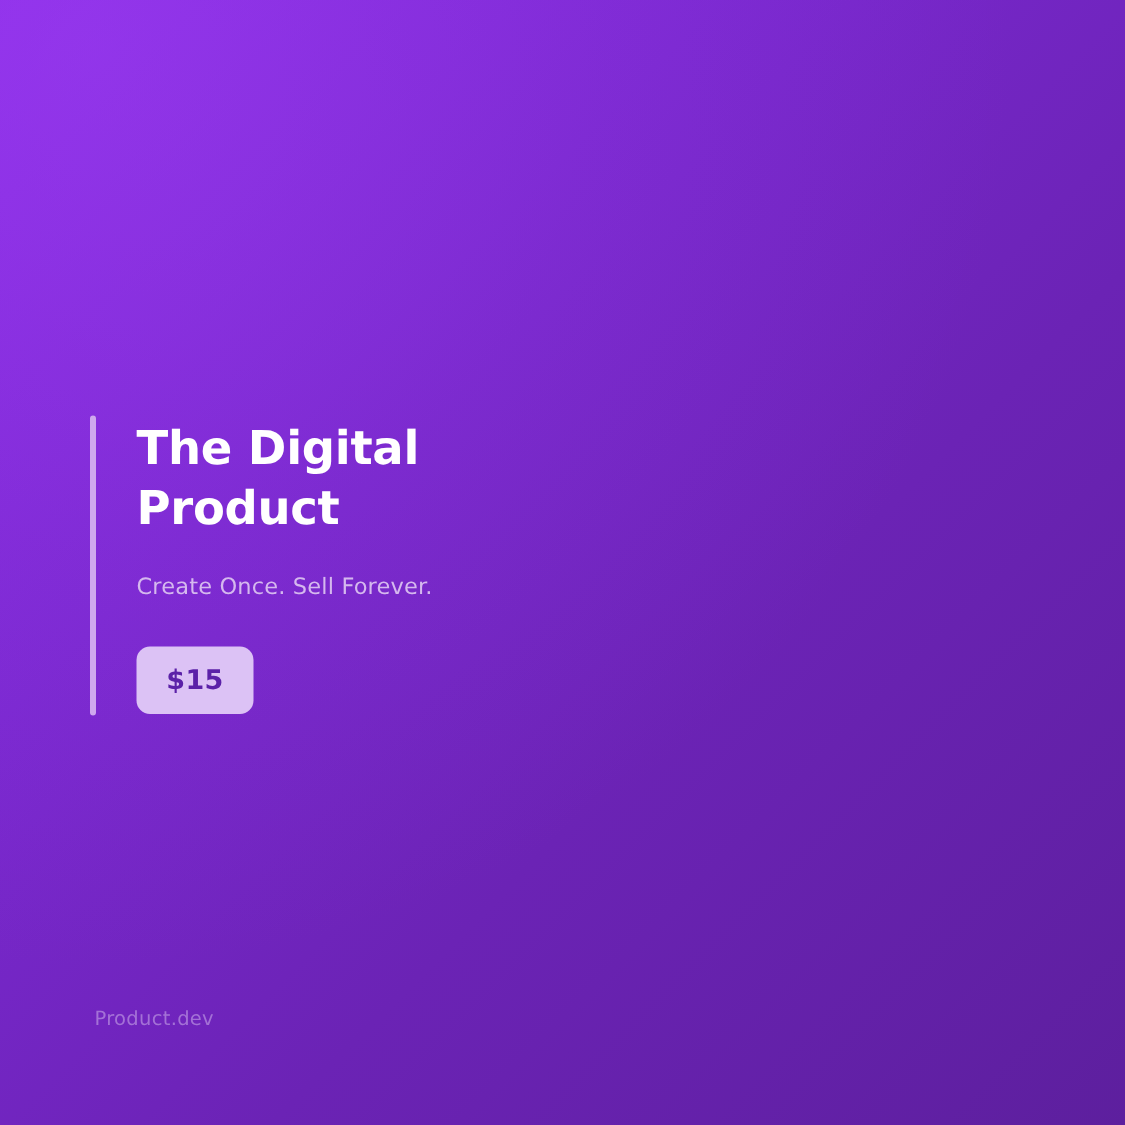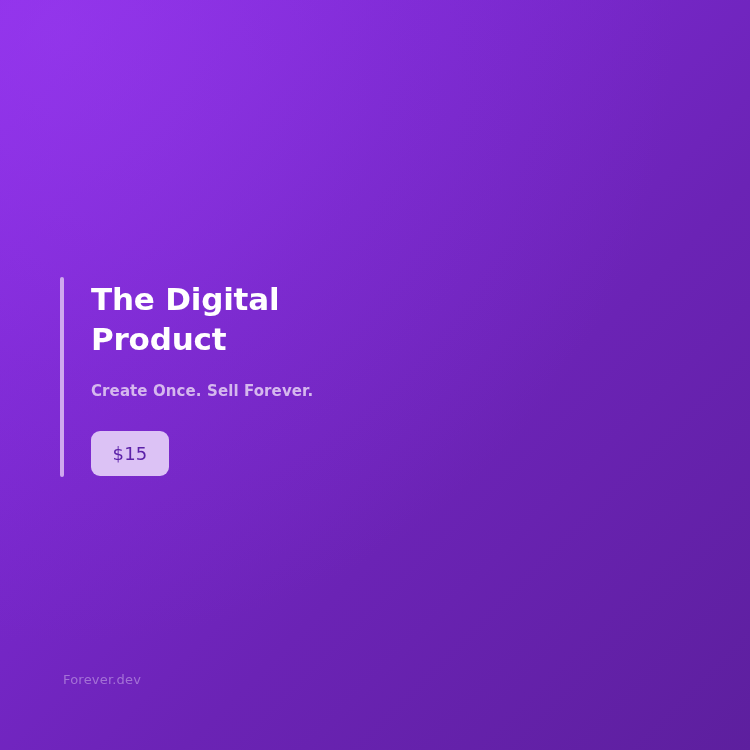--- a/index.html
+++ b/index.html
@@ -66,38 +66,38 @@
     line-height: 40px;
     letter-spacing: -0.2px;
     max-width: 330px;
   }
 
   .tagline {
     margin: 0;
     padding-top: 22px;
     color: #d5b8ee;
     font-size: 15px;
-    font-weight: 700;
+    font-weight: 400;
     line-height: 20px;
     letter-spacing: 0.1px;
   }
 
   .price-badge {
     display: inline-flex;
     align-items: center;
     justify-content: center;
     margin-top: 30px;
     min-width: 78px;
     height: 45px;
     padding: 12px 18px;
     box-sizing: border-box;
     background: #dcc2f5;
     color: #5b21a8;
     font-size: 18px;
-    font-weight: 400;
+    font-weight: 700;
     letter-spacing: 0.2px;
     border: none;
     border-radius: 9px;
   }
 
   .brand-footer {
     position: absolute;
     left: 63px;
     top: 672px;
     margin: 0;
@@ -125,15 +125,15 @@
         <br>
       </h1>
 
       <p class="tagline">Create Once. Sell Forever.</p>
 
       <div class="price-badge">$15</div>
 
     </div>
   </div>
 
-  <p class="brand-footer">Forever.dev</p>
+  <p class="brand-footer">Product.dev</p>
 
 </div>
 
 </body></html>

